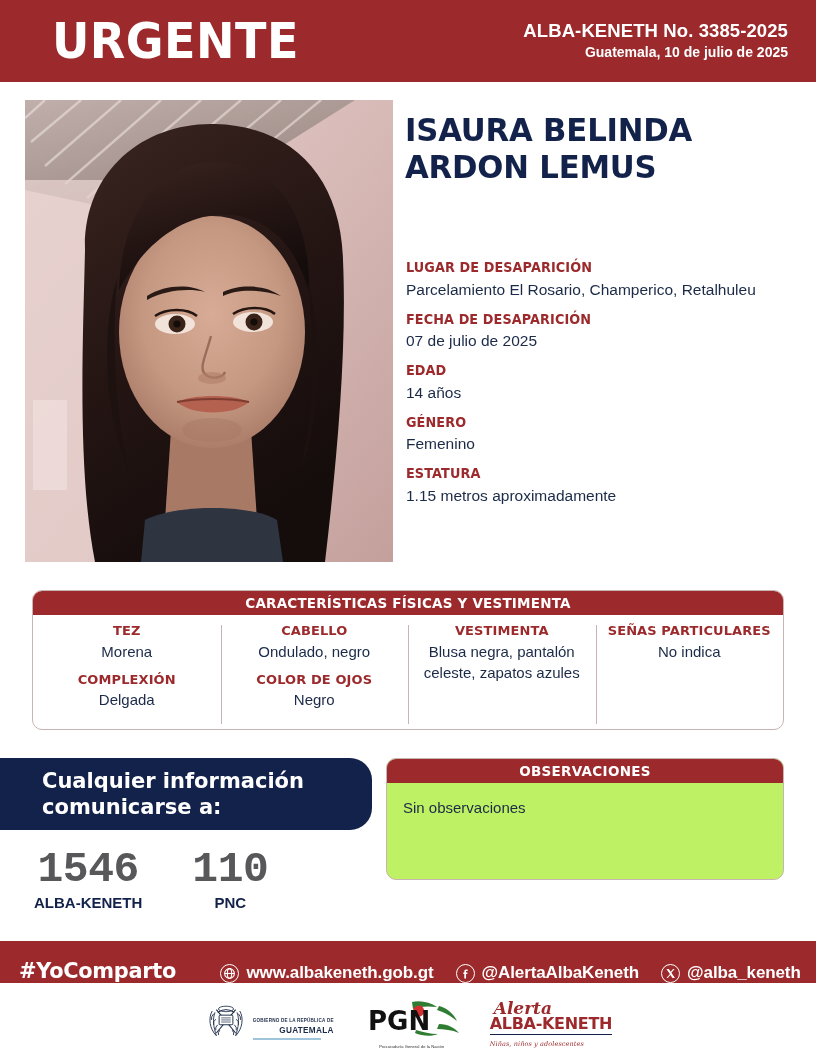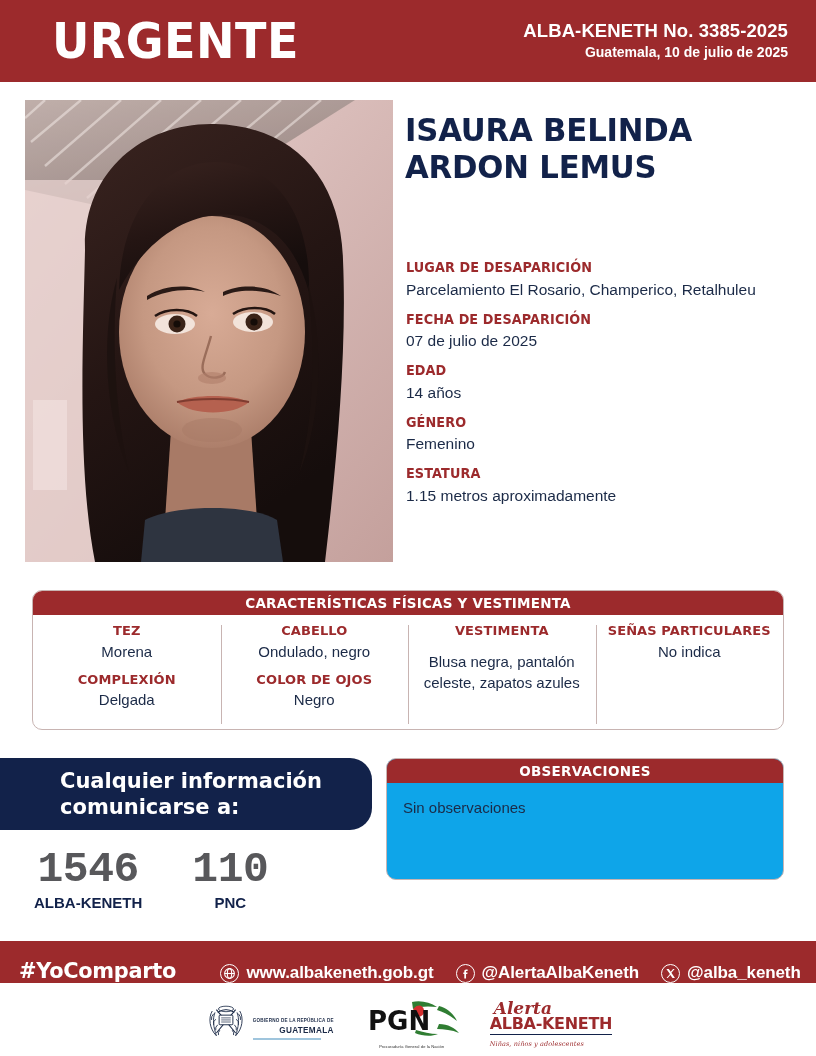--- a/index.html
+++ b/index.html
@@ -164,35 +164,35 @@
     letter-spacing: 0.1px;
     line-height: 1.5;
     font-family: "DejaVu Sans", sans-serif;
   }
   .char-value {
     color: #1b2a47;
     font-size: 15px;
     line-height: 1.42;
     margin-bottom: 8px;
   }
-  .char-value.multi { line-height: 1.45; margin-top: 10px; }
+  .char-value.multi { line-height: 1.45; }
 
   
   .contact-banner {
     position: absolute;
     left: 0;
     top: 758px;
     width: 372px;
     height: 72px;
     background: #12224a;
     border-top-right-radius: 22px;
     border-bottom-right-radius: 22px;
     display: flex;
     align-items: center;
-    padding-left: 60px;
+    padding-left: 42px;
   }
   .contact-banner-text {
     color: #ffffff;
     font-size: 21px;
     font-weight: 900;
     line-height: 1.26;
     font-family: "DejaVu Sans", sans-serif;
   }
 
   .phones {
@@ -222,21 +222,21 @@
 
   
   .obsbox {
     position: absolute;
     left: 386px;
     top: 758px;
     width: 398px;
     height: 122px;
     border: 1px solid #c8b4b2;
     border-radius: 10px;
-    background: #0ea5e9;
+    background: #bef264;
     overflow: hidden;
   }
   .obsbox-title {
     height: 24px;
     background: #9c2a2c;
     color: #ffffff;
     font-size: 13.5px;
     font-weight: 900;
     letter-spacing: 0.3px;
     display: flex;

